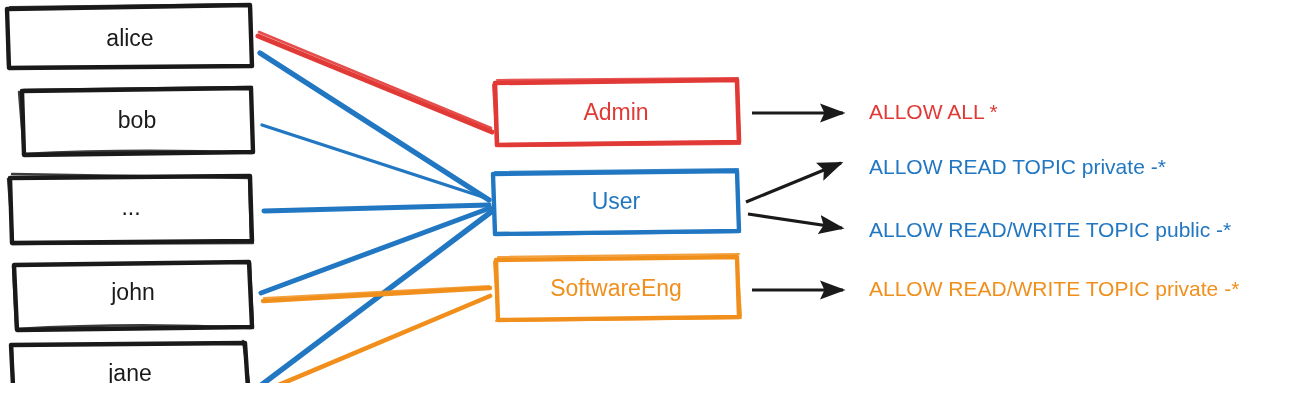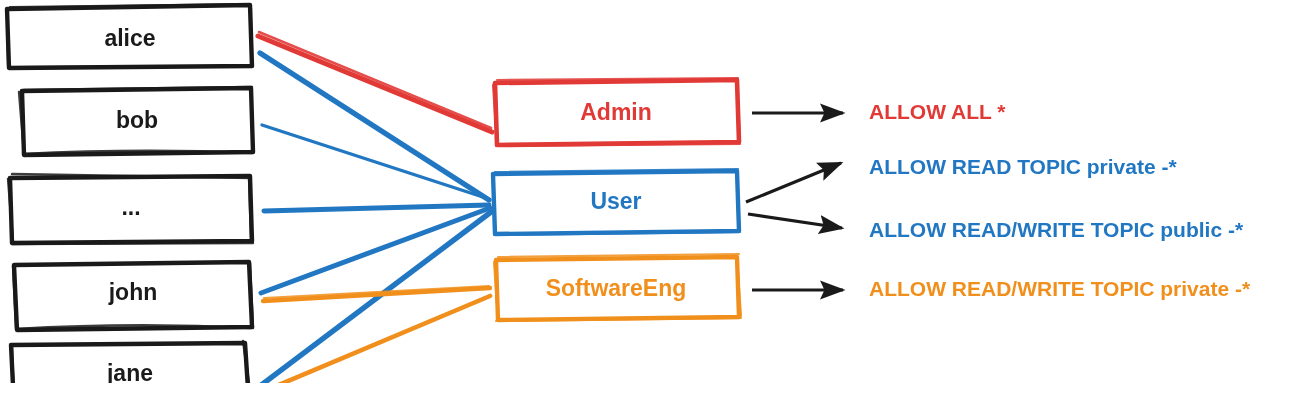--- a/index.html
+++ b/index.html
@@ -9,21 +9,20 @@
   }
   body {
     font-family: "Liberation Sans", sans-serif;
   }
   #canvas {
     position: relative;
     width: 1305px;
     height: 383px;
     background: #ffffff;
     overflow: hidden;
-    font-weight: bold;
   }
   #diagram-svg {
     position: absolute;
     top: 0;
     left: 0;
     width: 1305px;
     height: 415px;
   }
   .node-label {
     font-family: "Liberation Sans", sans-serif;

